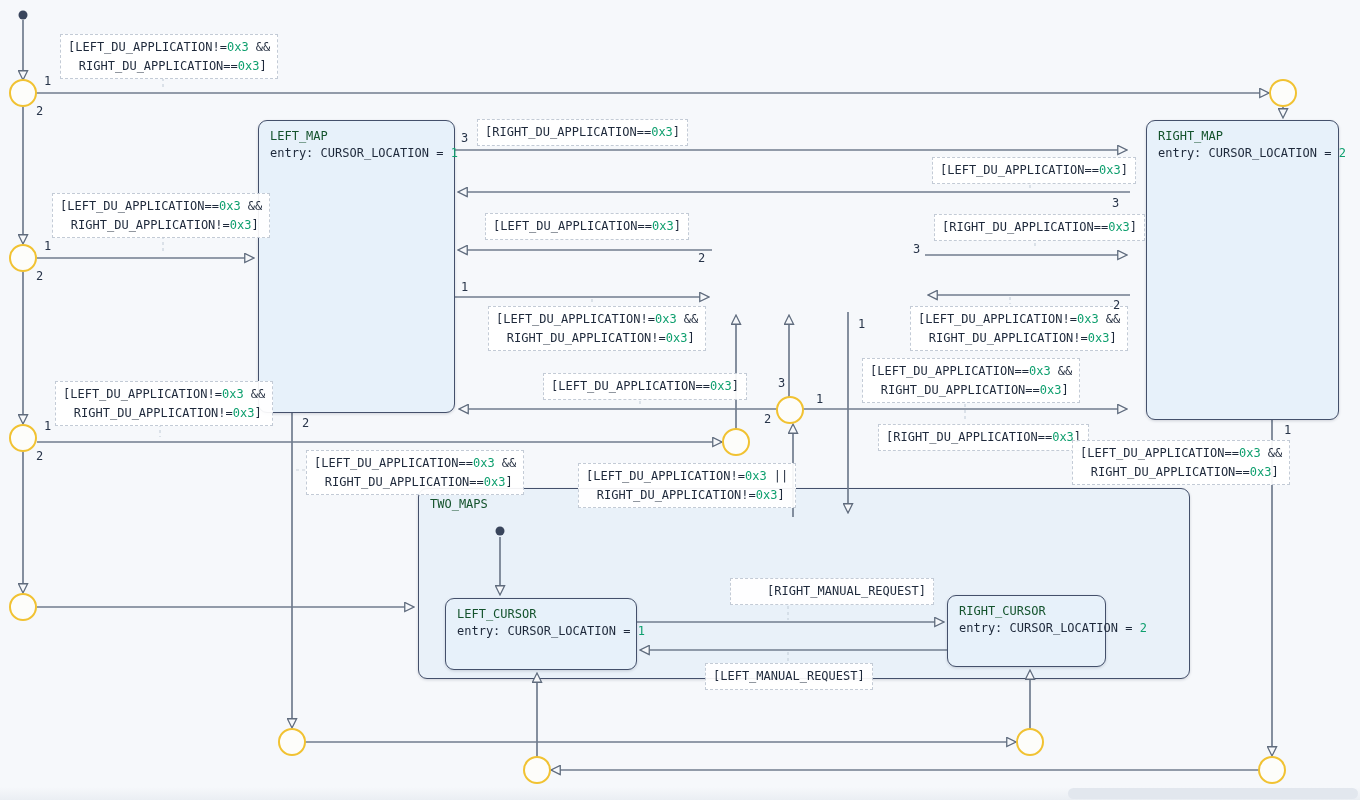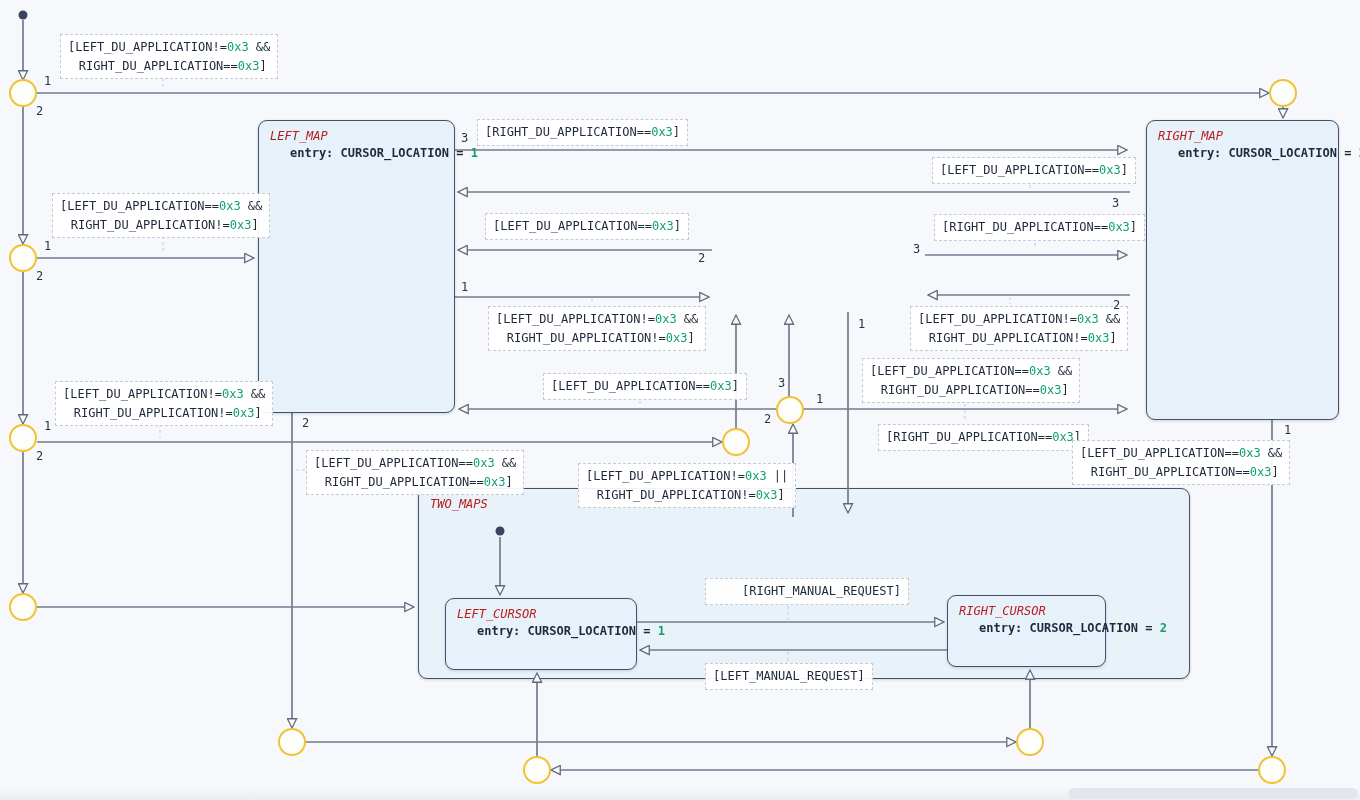--- a/index.html
+++ b/index.html
@@ -9,22 +9,22 @@
     font-family:"DejaVu Sans Mono","Liberation Mono",monospace;
   }
   #canvas{position:absolute;inset:0;}
   svg#edges{position:absolute;left:0;top:0;z-index:2;}
   .state{
     position:absolute;background:#e7f1fa;border:1.5px solid #44506b;border-radius:9px;
     box-shadow:0 1px 3px rgba(30,40,60,.18);z-index:3;padding:7px 11px;box-sizing:border-box;
     font-size:12px;line-height:1.45;
   }
   .state.container{z-index:1;background:#e9f1f9;}
-  .state .title{color:#b91c1c;font-weight:400;white-space:pre;font-style:italic;}
-  .state .entry{font-weight:700;color:#1e293b;white-space:pre;margin-left:20px;}
+  .state .title{color:#14532d;font-weight:400;white-space:pre;}
+  .state .entry{font-weight:400;color:#1e293b;white-space:pre;}
   .v{color:var(--v,#0e9f6e);}
   #overlay{position:absolute;inset:0;z-index:4;pointer-events:none;}
   .guard{
     position:absolute;background:rgba(255,255,255,.93);border:1px dashed #c3cbd6;
     padding:3px 7px;font-weight:400;font-size:12px;color:#1e293b;white-space:pre;
     text-align:center;line-height:1.55;pointer-events:auto;
   }
   .bnum{
     position:absolute;font-size:12px;font-weight:400;color:#273449;pointer-events:auto;
   }
@@ -191,21 +191,21 @@
       <div class="guard" style="left: 543px; top: 373px;"><span>[LEFT_DU_APPLICATION==</span><span class="v">0x3</span><span>]</span></div>
       <div class="guard" style="left: 862px; top: 358px;"><span>[LEFT_DU_APPLICATION==</span><span class="v">0x3</span><span> &amp;&amp;
  RIGHT_DU_APPLICATION==</span><span class="v">0x3</span><span>]</span></div>
       <div class="guard" style="left: 878px; top: 424px;"><span>[RIGHT_DU_APPLICATION==</span><span class="v">0x3</span><span>]</span></div>
       <div class="guard" style="left: 306px; top: 450px;"><span>[LEFT_DU_APPLICATION==</span><span class="v">0x3</span><span> &amp;&amp;
  RIGHT_DU_APPLICATION==</span><span class="v">0x3</span><span>]</span></div>
       <div class="guard" style="left: 578px; top: 463px;"><span>[LEFT_DU_APPLICATION!=</span><span class="v">0x3</span><span> ||
  RIGHT_DU_APPLICATION!=</span><span class="v">0x3</span><span>]</span></div>
       <div class="guard" style="left: 1072px; top: 440px;"><span>[LEFT_DU_APPLICATION==</span><span class="v">0x3</span><span> &amp;&amp;
  RIGHT_DU_APPLICATION==</span><span class="v">0x3</span><span>]</span></div>
-      <div class="guard" style="left: 705px; top: 578px; padding-left: 36px;"><span>[RIGHT_MANUAL_REQUEST]</span></div>
+      <div class="guard" style="left: 730px; top: 578px; padding-left: 36px;"><span>[RIGHT_MANUAL_REQUEST]</span></div>
       <div class="guard" style="left: 705px; top: 663px;"><span>[LEFT_MANUAL_REQUEST]</span></div>
       <div class="bnum" style="left: 44px; top: 74px;">1</div>
       <div class="bnum" style="left: 36px; top: 104px;">2</div>
       <div class="bnum" style="left: 44px; top: 239px;">1</div>
       <div class="bnum" style="left: 36px; top: 269px;">2</div>
       <div class="bnum" style="left: 44px; top: 419px;">1</div>
       <div class="bnum" style="left: 36px; top: 449px;">2</div>
       <div class="bnum" style="left: 461px; top: 131px;">3</div>
       <div class="bnum" style="left: 1112px; top: 196px;">3</div>
       <div class="bnum" style="left: 698px; top: 251px;">2</div>

